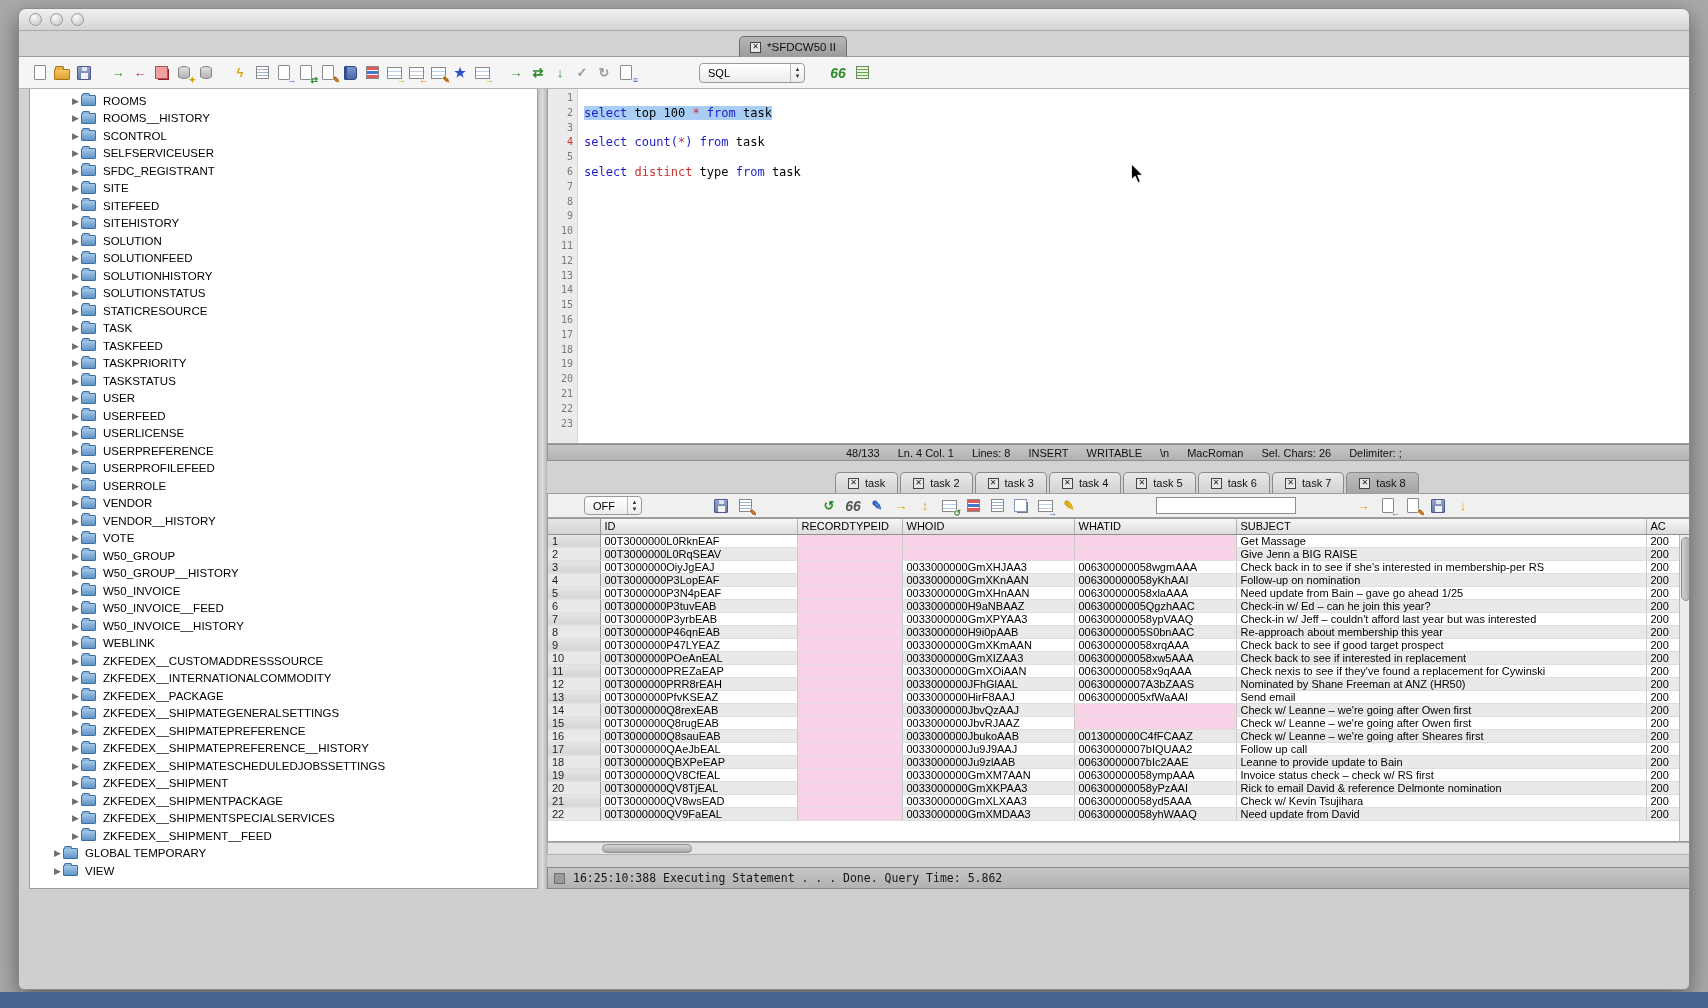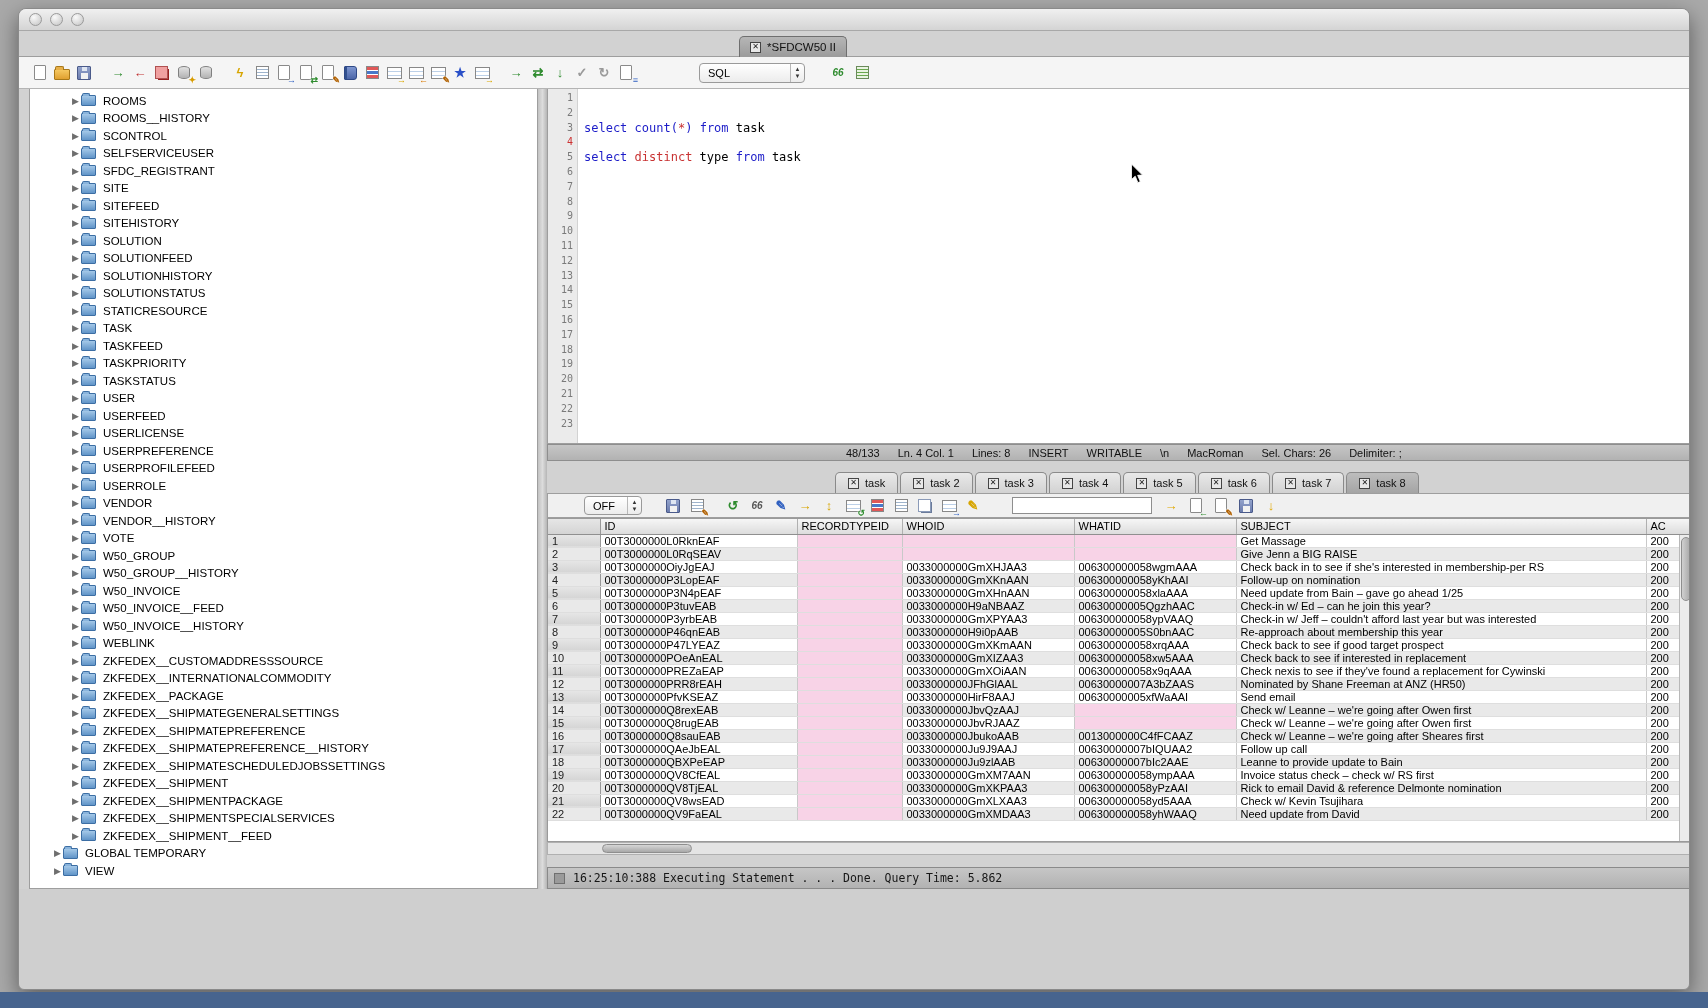--- a/index.html
+++ b/index.html
@@ -38,21 +38,21 @@
   .dropdown .dlabel { padding:0 8px; flex:1; }
   .dropdown .stepper { width:14px; height:100%; border-left:1px solid #b8b8b8; display:flex; flex-direction:column;
     align-items:center; justify-content:center; font-size:6px; color:#333; line-height:1.1; }
   #sql-dd { width:106px; margin-left:64px; }
   #tb-right { display:flex; align-items:center; gap:6px; margin-left:24px; }
 
   
   .ic { position:relative; width:18px; height:18px; display:inline-flex; align-items:center;
     justify-content:center; font-size:13px; font-weight:bold; cursor:default; }
   .ic .g { line-height:1; }
-  .ic .g.small { font-size:10px; font-style:italic; }
+  .ic .g.small { font-size:14px; font-style:italic; }
   .ov { position:absolute; right:-3px; bottom:-3px; font-size:9px; font-weight:bold;
     text-shadow:0 0 2px #fff,0 0 2px #fff; line-height:1; }
   .sh { display:inline-block; position:relative; }
   .sh-page { width:12px; height:15px; background:#fff; border:1px solid #8a8a8a; border-radius:1px; }
   .sh-folder { width:16px; height:11px; background:linear-gradient(#f6c860,#e0a030); border:1px solid #a87818; border-radius:1px; margin-top:3px; }
   .sh-folder::before { content:""; position:absolute; left:0px; top:-4px; width:7px; height:3px;
     background:#e8b048; border:1px solid #a87818; border-bottom:none; border-radius:2px 2px 0 0; }
   .sh-floppy { width:14px; height:14px; background:linear-gradient(#93a3cc,#6b7cae); border:1px solid #4a5a8a; border-radius:1px; }
   .sh-floppy::before { content:""; position:absolute; left:3px; bottom:0; width:7px; height:6px; background:#f2f2f2; }
   .sh-floppy::after { content:""; position:absolute; left:4px; top:0; width:5px; height:4px; background:#dfe6f2; }
@@ -111,21 +111,21 @@
   
   .tabsrow { position:absolute; left:0; top:382px; width:100%; height:22px; display:flex;
     align-items:flex-end; padding-left:288px; gap:2px; }
   .rtab { height:21px; padding:0 12px; background:linear-gradient(#e9e9e9,#d2d2d2);
     border:1px solid #8a8a8a; border-bottom:none; border-radius:5px 5px 0 0;
     display:flex; align-items:center; gap:6px; font-size:11px; color:#111; }
   .rtab.active { background:linear-gradient(#bdbdbd,#a4a4a4); }
 
   
   .res-toolbar { position:absolute; left:0; top:404px; width:100%; height:25px; background:#f0f0f0;
-    border:1px solid #9e9e9e; display:flex; align-items:center; }
+    border:1px solid #9e9e9e; display:flex; align-items:center;gap:48px; }
   #limit-dd { width:58px; margin-left:36px; height:19px; }
   #res-icons-a { display:flex; align-items:center; gap:6px; margin-left:22px; }
   #res-icons-b { display:flex; align-items:center; gap:6px; margin-left:18px; }
   .res-search { margin-left:30px; width:140px; height:17px; border:1px solid #8e8e8e; background:#fff;
     font-size:11px; padding:0 4px; font-family:"Liberation Sans", sans-serif; }
   #res-icons-c { display:flex; align-items:center; gap:7px; margin-left:10px; }
 
   
   .grid-wrap { position:absolute; left:0; top:429px; width:100%; height:324px; background:#fff;
     border:1px solid #9a9a9a; overflow:hidden; }
@@ -548,20 +548,21 @@
             <div class="gnum">17</div>
             <div class="gnum">18</div>
             <div class="gnum">19</div>
             <div class="gnum">20</div>
             <div class="gnum">21</div>
             <div class="gnum">22</div>
             <div class="gnum">23</div>
           </div>
         <div class="code" id="code">
             <div class="cline">&nbsp;</div>
+            <div class="cline"><span class="linesel"><span class="tk-k">select</span><span class="tk-p"> top 100 </span><span class="tk-r">*</span><span class="tk-p"> </span><span class="tk-k">from</span><span class="tk-p"> task</span></span></div>
             <div class="cline">&nbsp;</div>
             <div class="cline"><span class="tk-k">select</span><span class="tk-p"> </span><span class="tk-k">count(</span><span class="tk-r">*</span><span class="tk-k">)</span><span class="tk-p"> </span><span class="tk-k">from</span><span class="tk-p"> task</span></div>
             <div class="cline">&nbsp;</div>
             <div class="cline"><span class="tk-k">select</span><span class="tk-p"> </span><span class="tk-r">distinct</span><span class="tk-p"> type </span><span class="tk-k">from</span><span class="tk-p"> task</span></div>
             <div class="cline">&nbsp;</div>
             <div class="cline">&nbsp;</div>
             <div class="cline">&nbsp;</div>
             <div class="cline">&nbsp;</div>
             <div class="cline">&nbsp;</div>
             <div class="cline">&nbsp;</div>

